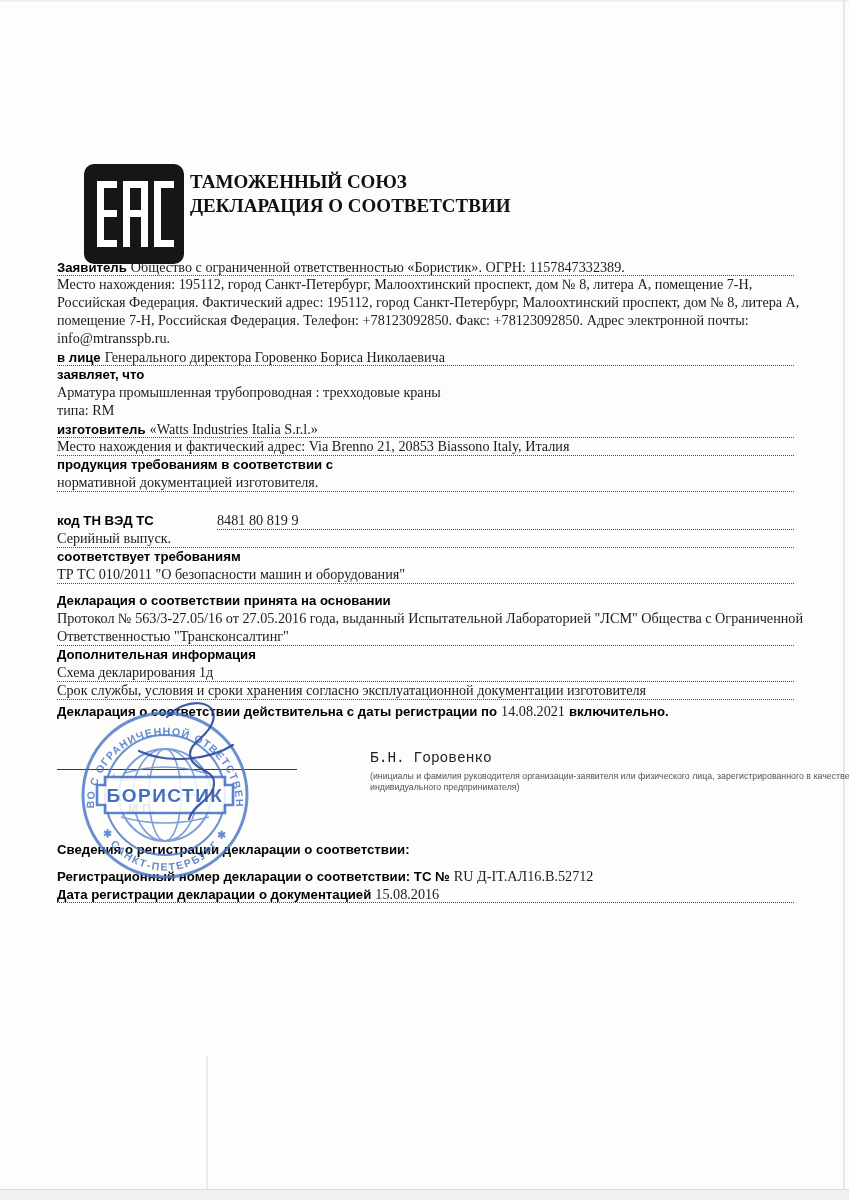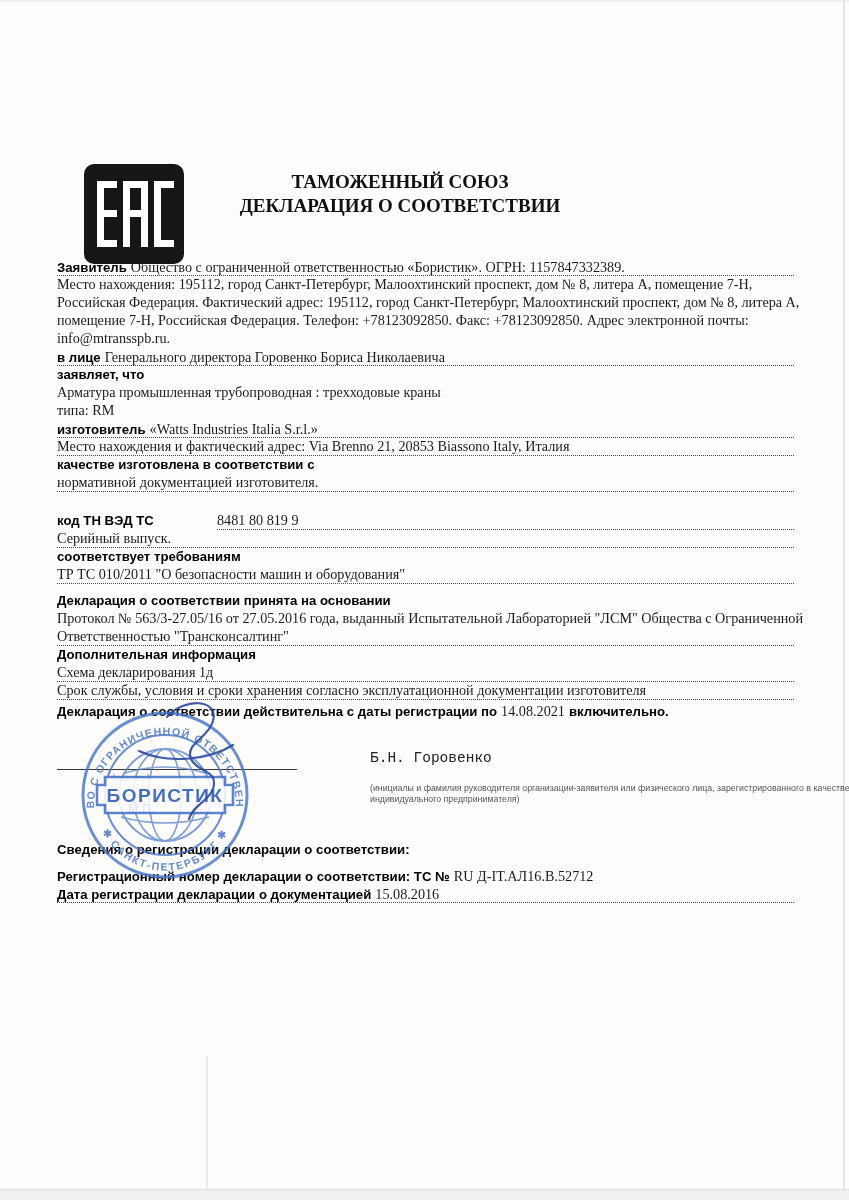--- a/index.html
+++ b/index.html
@@ -11,21 +11,21 @@
   }
   .edge-top { position:absolute; left:0; top:0; width:849px; height:2px; background:#f0f0ee; }
   .edge-right { position:absolute; left:843px; top:0; width:2px; height:1200px; background:#e6e6e3; }
   .edge-bottom { position:absolute; left:0; top:1189px; width:849px; height:11px; background:#f0f0ee; border-top:1px solid #dedddb; }
   .fold-line { position:absolute; left:206px; top:1056px; width:2px; height:133px; background:#e9ebf2; }
 
   
   .eac { position:absolute; left:84px; top:164px; width:100px; height:100px; }
 
   
-  .title { position:absolute; left:190px; top:170px; width:420px; text-align:center;
+  .title { position:absolute; left:190px; top:170px; width:420px; text-align:left;
     font-family:"Liberation Serif", serif; font-weight:bold; font-size:19px; line-height:24px; color:#111; }
 
   
   .content { position:absolute; left:57px; top:258px; width:737px; }
   .line { height:18px; line-height:17px; white-space:nowrap; overflow:visible; }
   .dotted { border-bottom:1px dotted #4a4a4a; }
   .blabel { font-family:"Liberation Sans", sans-serif; font-weight:bold; font-size:13.2px; color:#000; }
   .serif { font-family:"Liberation Serif", serif; font-size:14.2px; color:#1b1b1b; }
   .gap20 { margin-top:20px;gap:39px; }
   .gap8 { margin-top:8px; }
@@ -33,21 +33,21 @@
   .tnved-row .lab { width:121px; flex:none; }
   .tnved-row .val { flex:1; border-bottom:1px dotted #4a4a4a; }
 
   .validity { position:absolute; left:57px; top:702px; width:737px; white-space:nowrap; line-height:18px; }
 
   
   .sig { position:absolute; left:57px; top:745px; width:737px; height:95px; }
   .sig-line { position:absolute; left:0; top:24px; width:240px; border-top:1.5px solid #3a3a3a; }
   .sig-podpis { position:absolute; left:55px; top:28px; font-family:Liberation Sans, sans-serif; font-size:8.5px; color:#777; }
   .sig-name { position:absolute; left:313px; top:5px; font-family:Liberation Mono, monospace; font-size:14.5px; color:#222; }
-  .sig-note { position:absolute; left:313px; top:26px; font-family:"Liberation Sans", sans-serif; font-size:8.8px; line-height:11px; color:#555; white-space:nowrap;margin-top:12px; }
+  .sig-note { position:absolute; left:313px; top:26px; font-family:"Liberation Sans", sans-serif; font-size:8.8px; line-height:11px; color:#555; white-space:nowrap; }
   .mp { position:absolute; left:71px; top:57px; font-family:"Liberation Sans", sans-serif; font-weight:bold; font-size:12.5px; color:#737373; }
 
   
   .stamp { position:absolute; left:75px; top:705px; width:180px; height:180px; overflow:visible; pointer-events:none; z-index:5; }
 
   
   .reg { position:absolute; left:57px; top:835px; width:737px; z-index:2; }
   .reg .r1 { margin-top:6px; margin-bottom:8px; }
 </style>
 </head>
@@ -88,21 +88,21 @@
   <div class="line serif">Место нахождения: 195112, город Санкт-Петербург, Малоохтинский проспект, дом № 8, литера А, помещение 7-Н,</div>
   <div class="line serif">Российская Федерация. Фактический адрес: 195112, город Санкт-Петербург, Малоохтинский проспект, дом № 8, литера А,</div>
   <div class="line serif">помещение 7-Н, Российская Федерация. Телефон: +78123092850. Факс: +78123092850. Адрес электронной почты:</div>
   <div class="line serif">info@mtransspb.ru.</div>
   <div class="line dotted"><span class="blabel">в лице</span> <span class="serif">Генерального директора Горовенко Бориса Николаевича</span></div>
   <div class="line blabel">заявляет, что</div>
   <div class="line serif">Арматура промышленная трубопроводная : трехходовые краны</div>
   <div class="line serif">типа: RM</div>
   <div class="line dotted"><span class="blabel">изготовитель</span> <span class="serif">«Watts Industries Italia S.r.l.»</span></div>
   <div class="line dotted serif">Место нахождения и фактический адрес: Via Brenno 21, 20853 Biassono Italy, Италия</div>
-  <div class="line blabel">качестве изготовлена в соответствии с</div>
+  <div class="line blabel">продукция требованиям в соответствии с</div>
   <div class="line dotted serif">нормативной документацией изготовителя.</div>
   <div class="line gap20 tnved-row">
       <span class="blabel lab">код ТН ВЭД ТС</span>
       <span class="serif val">8481 80 819 9</span>
     </div>
   <div class="line dotted serif">Серийный выпуск.</div>
   <div class="line blabel">соответствует требованиям</div>
   <div class="line dotted serif">ТР ТС 010/2011 "О безопасности машин и оборудования"</div>
   <div class="line gap8 blabel">Декларация о соответствии принята на основании</div>
   <div class="line serif">Протокол № 563/3-27.05/16 от 27.05.2016 года, выданный Испытательной Лабораторией "ЛСМ" Общества с Ограниченной</div>

